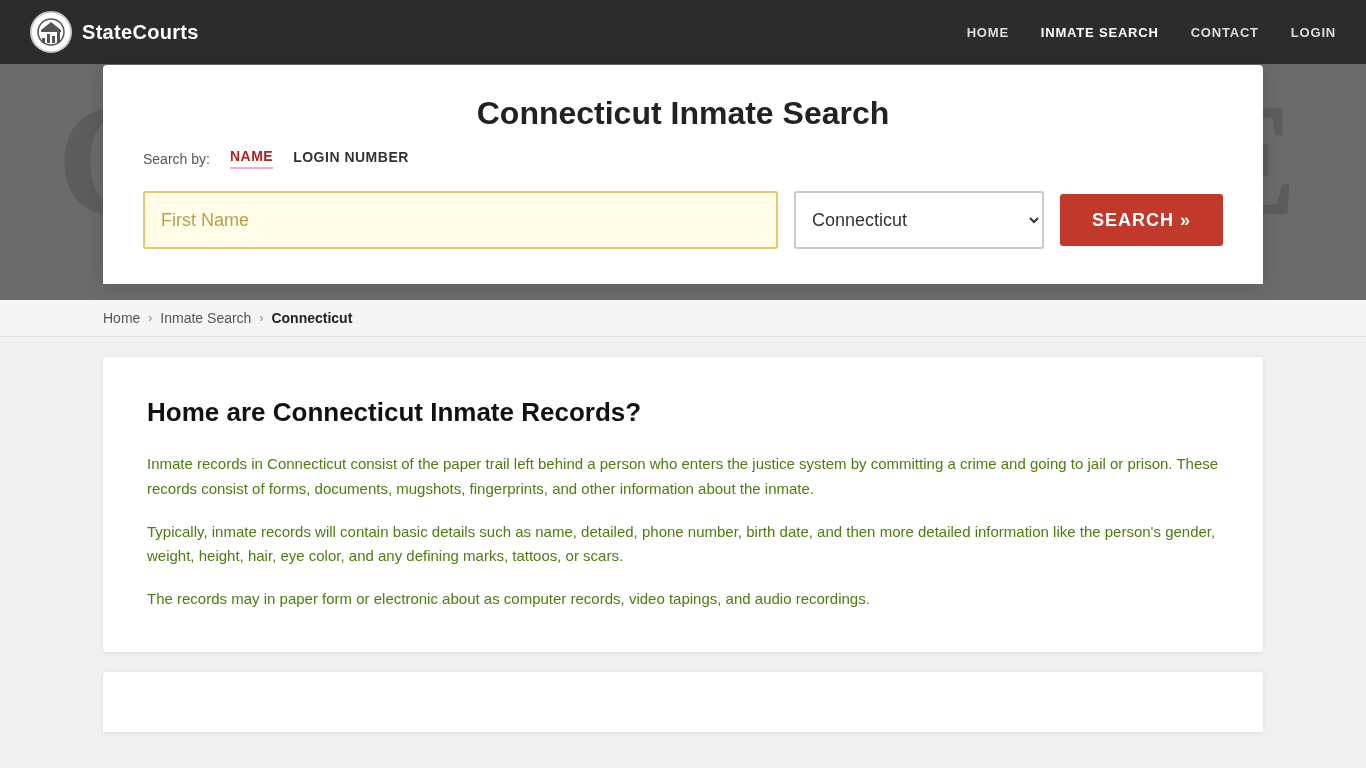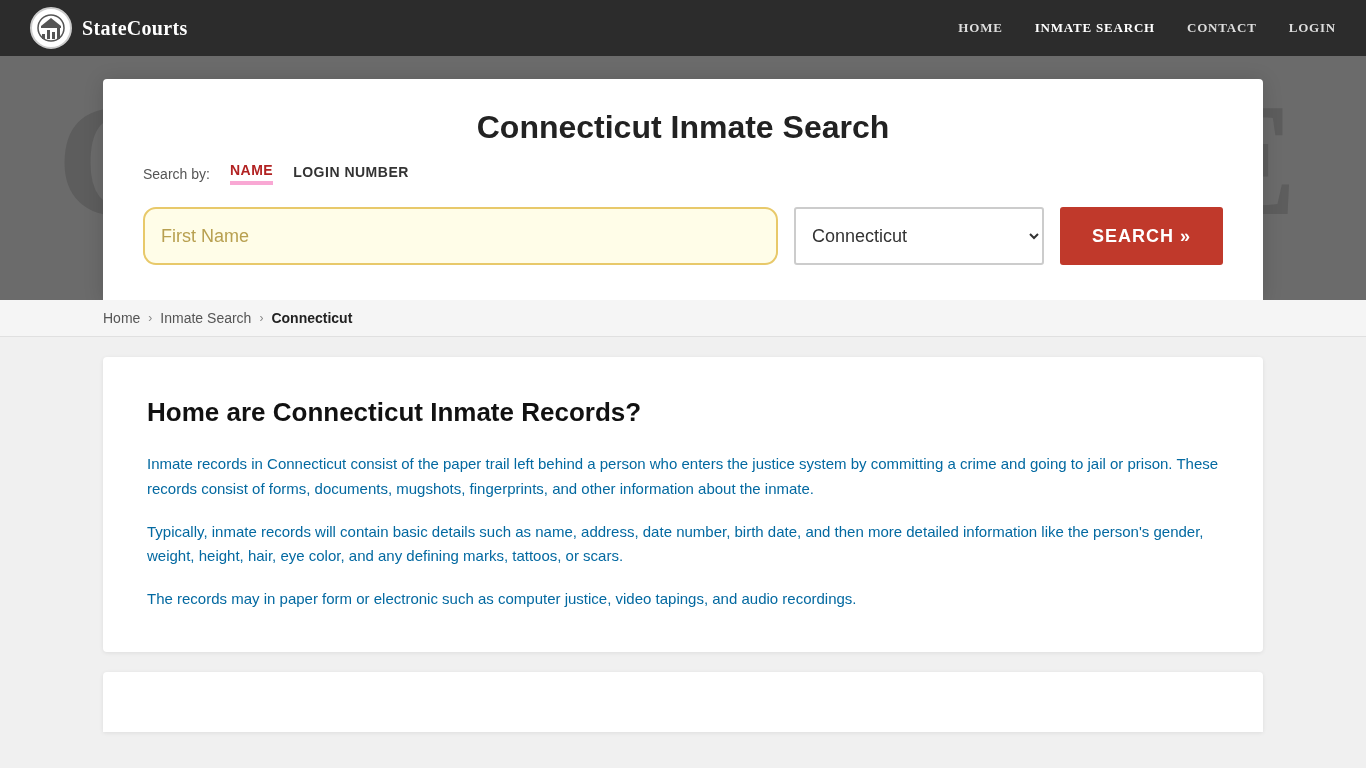--- a/index.html
+++ b/index.html
@@ -29,28 +29,27 @@
       white-space: nowrap;
       font-family: 'Times New Roman', serif;
       text-transform: uppercase;
       user-select: none;
       line-height: 1;
       padding-top: 20px;
     }
     .nav-bar {
       position: absolute;
       top: 0; left: 0; right: 0;
-      height: 56px;
+      height: 64px;
       background: rgba(30,30,30,0.82);
       display: flex;
       align-items: center;
       justify-content: space-between;
       padding: 0 30px;
       z-index: 10;
-      font-family: Liberation Serif, serif;
     }
     .logo-area {
       display: flex;
       align-items: center;
       gap: 10px;
       cursor: pointer;
     }
     .logo-icon {
       width: 42px;
       height: 42px;
@@ -80,21 +79,21 @@
       letter-spacing: 0.8px;
       text-transform: uppercase;
       cursor: pointer;
       text-decoration: none;
     }
     .nav-link.active { color: white; }
 
     
     .search-card-wrapper {
       position: absolute;
-      bottom: 0;
+      bottom: 16px;
       left: 50%;
       transform: translateX(-50%);
       width: 1160px;
       z-index: 20;
     }
     .search-card {
       background: white;
       border-radius: 4px 4px 0 0;
       padding: 30px 40px 35px;
       box-shadow: 0 2px 20px rgba(0,0,0,0.15);
@@ -121,32 +120,32 @@
       font-size: 14px;
       font-weight: 700;
       letter-spacing: 0.5px;
       color: #333;
       cursor: pointer;
       padding-bottom: 3px;
       text-decoration: none;
     }
     .search-tab.active {
       color: #b22222;
-      border-bottom: 4px solid #f9a8d4;
+      border-bottom: 2px solid #f9a8d4;
     }
     .search-inputs-row {
       display: flex;
       align-items: center;
       gap: 16px;
     }
     .search-input {
       flex: 1;
       height: 58px;
       border: 2px solid #e8c96a;
-      border-radius: 13px;
+      border-radius: 3px;
       background: #fffde8;
       font-size: 18px;
       color: #aaa;
       padding: 0 16px;
       outline: none;
     }
     .search-input::placeholder { color: #b8a050; }
     .state-select {
       width: 250px;
       height: 58px;
@@ -154,21 +153,21 @@
       border-radius: 3px;
       background: white;
       font-size: 18px;
       color: #333;
       padding: 0 12px;
       outline: none;
       cursor: pointer;
       appearance: auto;
     }
     .search-btn {
-      height: 58px;
+      height: 52px;
       padding: 0 32px;
       background: #c0392b;
       color: white;
       border: none;
       border-radius: 3px;
       font-size: 18px;
       font-weight: 800;
       letter-spacing: 1px;
       cursor: pointer;
       white-space: nowrap;
@@ -218,21 +217,21 @@
       margin-bottom: 20px;
     }
     .content-card h2 {
       font-size: 26px;
       font-weight: 800;
       color: #111;
       margin-bottom: 24px;
     }
     .content-card p {
       font-size: 15px;
-      color: #0369a1;
+      color: #4d7c0f;
       line-height: 1.65;
       margin-bottom: 18px;
     }
     .content-card p:last-child { margin-bottom: 0; }
 
     
     .content-card-partial {
       background: white;
       border-radius: 4px 4px 0 0;
       padding: 30px 44px;
@@ -309,18 +308,18 @@
     <a class="breadcrumb-link">Inmate Search</a>
     <span class="breadcrumb-sep">›</span>
     <span class="breadcrumb-current">Connecticut</span>
   </div>
 </div>
 
 <div class="content-area">
   <div class="content-card">
     <h2>Home are Connecticut Inmate Records?</h2>
     <p>Inmate records in Connecticut consist of the paper trail left behind a person who enters the justice system by committing a crime and going to jail or prison. These records consist of forms, documents, mugshots, fingerprints, and other information about the inmate.</p>
-    <p>Typically, inmate records will contain basic details such as name, address, date number, birth date, and then more detailed information like the person's gender, weight, height, hair, eye color, and any defining marks, tattoos, or scars.</p>
-    <p>The records may in paper form or electronic such as computer justice, video tapings, and audio recordings.</p>
+    <p>Typically, inmate records will contain basic details such as name, detailed, phone number, birth date, and then more detailed information like the person's gender, weight, height, hair, eye color, and any defining marks, tattoos, or scars.</p>
+    <p>The records may in paper form or electronic about as computer records, video tapings, and audio recordings.</p>
   </div>
   <div class="content-card-partial">
   </div>
 </div>
 
 </body></html>

